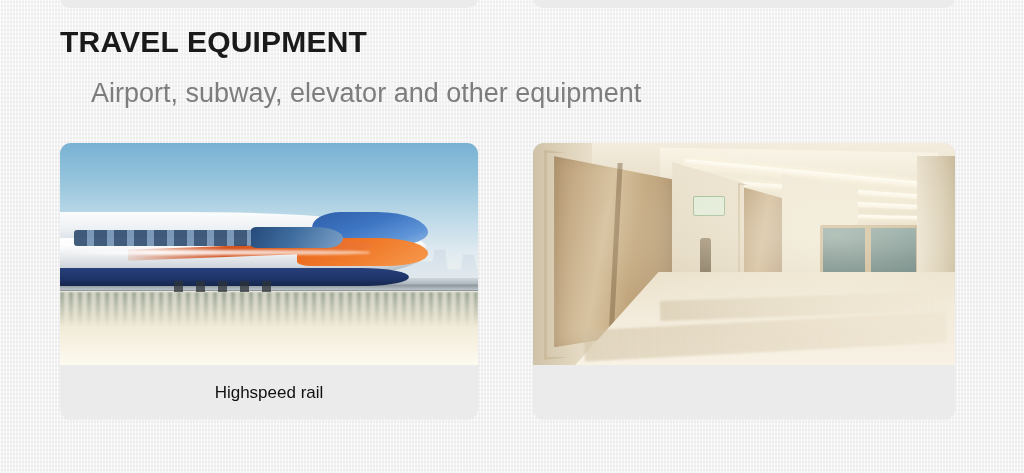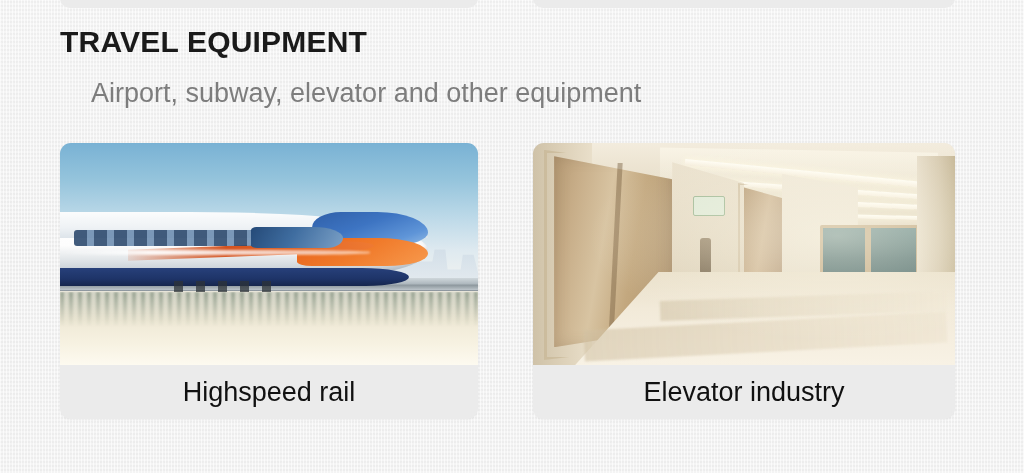--- a/index.html
+++ b/index.html
@@ -101,21 +101,21 @@
     width: 100%;
     height: 222px;
     overflow: hidden;
   }
 
   .card-caption {
     height: 54px;
     display: flex;
     align-items: center;
     justify-content: center;
-    font-size: 27px;
+    font-size: 17px;
     color: #111111;
     line-height: 1;
   }
 
   
   .rail-scene { position: absolute; inset: 0; background: #ffffff; }
   .rail-sky {
     position: absolute; left: 0; top: 0; width: 100%; height: 64%;
     background: linear-gradient(180deg, #79b2d4 0%, #95c4dc 26%, #bcd9e8 52%, #dfeaf0 76%, #f2f3f0 100%);
   }
@@ -430,17 +430,16 @@
           <div class="elev-glass-doors"></div>
           <div class="elev-glass-seam"></div>
           <div class="elev-col-right"></div>
 
           <div class="elev-floor"></div>
           <div class="elev-floor-band"></div>
           <div class="elev-floor-band2"></div>
           <div class="elev-sheen"></div>
         </div>
       </div>
-      <div class="card-caption">Elevator industry</div>
     </div>
 
   </div>
 </div>
 
 </body></html>

